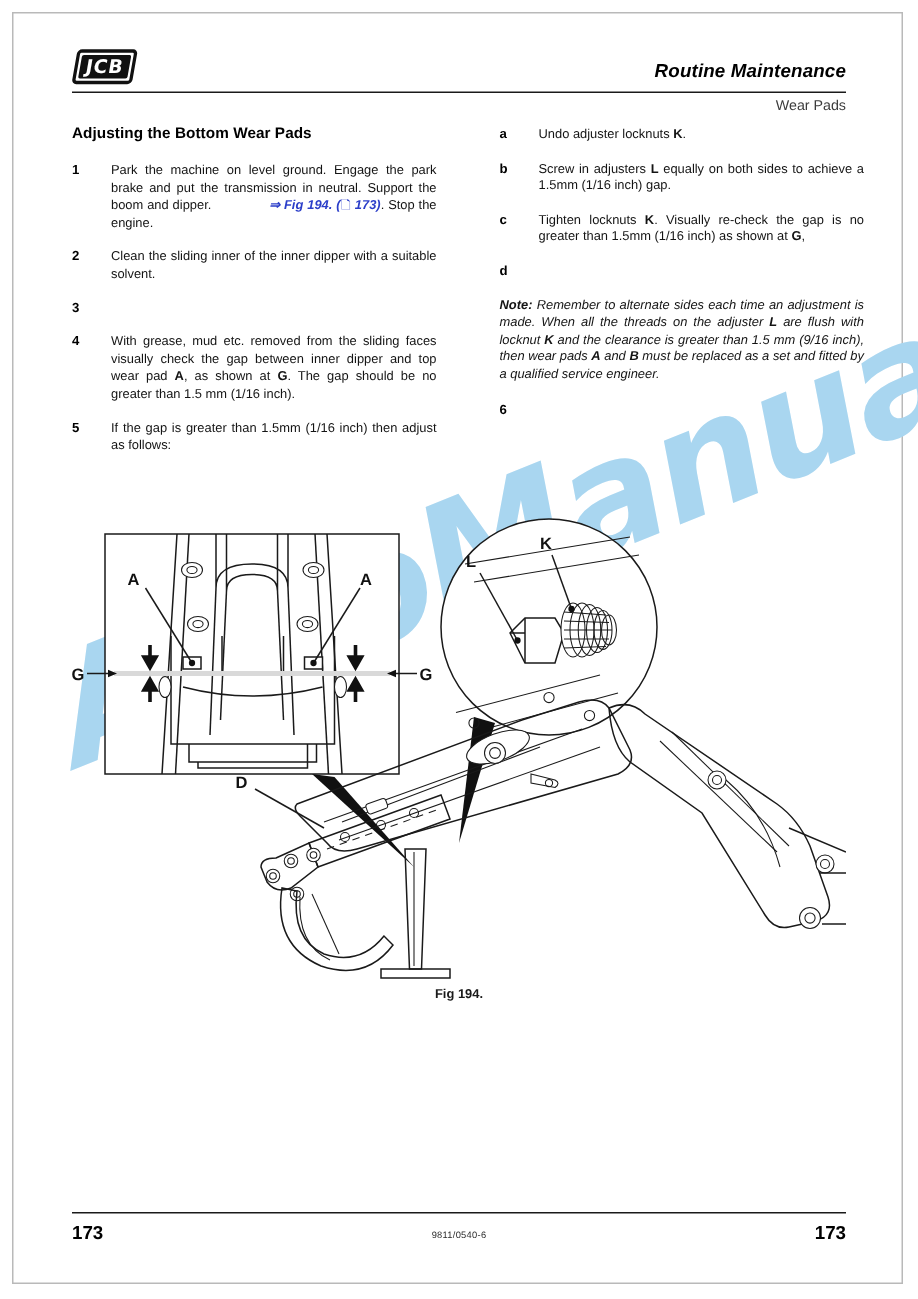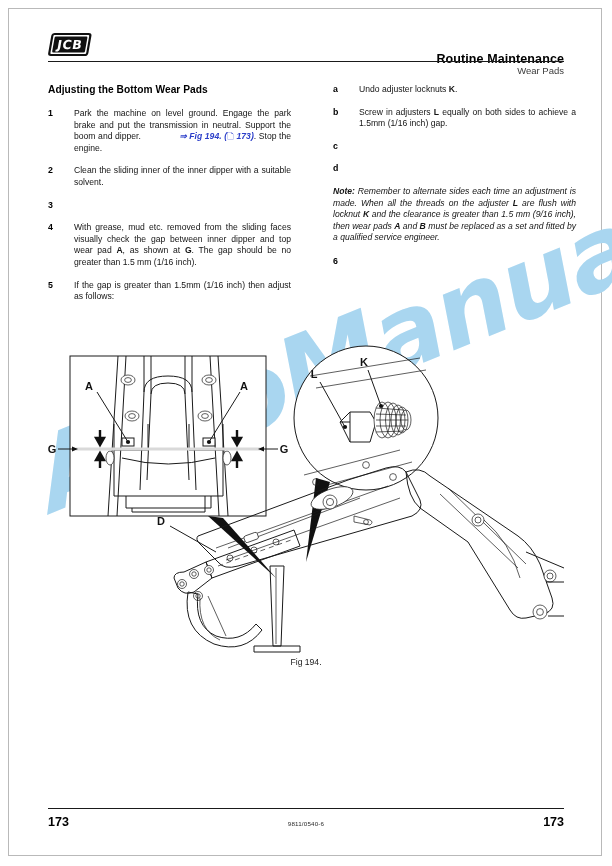--- a/index.html
+++ b/index.html
@@ -41,25 +41,26 @@
     left: 0px;
     top: 2px;
     width: 46px;
     height: 26px;
   }
   .jcb-logo svg { display: block; }
 
   .header-title {
     position: absolute;
     right: 0px;
-    top: 22px;
+    top: 10px;
     font-size: 12.5px;
     font-weight: bold;
     letter-spacing: 0.1px;
     white-space: nowrap;
+    font-style: italic;
   }
   .header-rule {
     position: absolute;
     left: 0px;
     top: 31px;
     width: 516px;
     height: 0;
     border-top: 1.4px solid #1a1a1a;
   }
   .header-sub {
@@ -142,21 +143,21 @@
   }
   .figure svg { display: block; }
 
   .fig-caption {
     position: absolute;
     left: 0;
     top: 327px;
     width: 516px;
     text-align: center;
     font-size: 8.6px;
-    font-weight: normal;
+    font-weight: bold;
     color: #1a1a1a;
   }
 
   
   .watermark {
     position: absolute;
     left: 30px;
     top: 300px;
     width: 560px;
     height: 300px;
@@ -275,20 +276,21 @@
     <div class="step-body"><span>Undo adjuster locknuts </span><b>K</b><span>.</span></div>
   </div>
 
   <div class="step">
     <div class="step-num">b</div>
     <div class="step-body"><span>Screw in adjusters </span><b>L</b><span> equally on both sides to achieve a 1.5mm (1/16 inch) gap.</span></div>
   </div>
 
   <div class="step">
     <div class="step-num">c</div>
+    <div class="step-body"><span>Tighten locknuts </span><b>K</b><span>. Visually re-check the gap is no greater than 1.5mm (1/16 inch) as shown at </span><b>G</b><span>,</span></div>
   </div>
 
   <div class="step">
     <div class="step-num">d</div>
   </div>
 
   <p class="note"><b>Note:</b><span> Remember to alternate sides each time an adjustment is made. When all the threads on the adjuster </span><b>L</b><span> are flush with locknut </span><b>K</b><span> and the clearance is greater than 1.5 mm (9/16 inch), then wear pads </span><b>A</b><span> and </span><b>B</b><span> must be replaced as a set and fitted by a qualified service engineer.</span></p>
 
   <div class="step">
     <div class="step-num">6</div>

